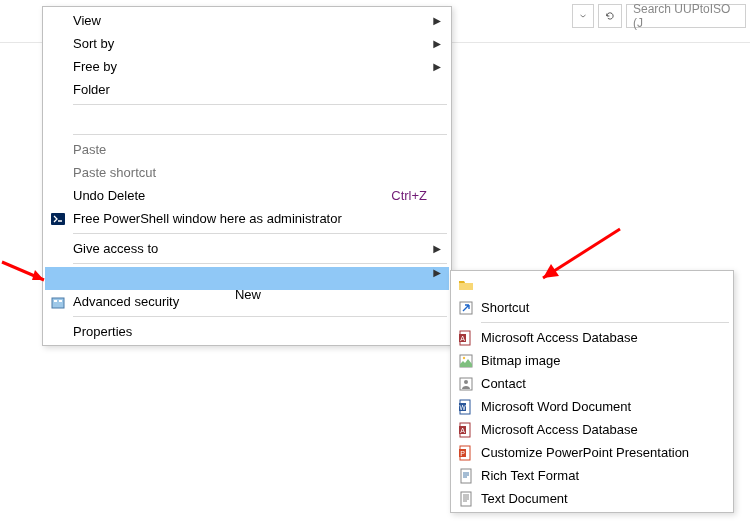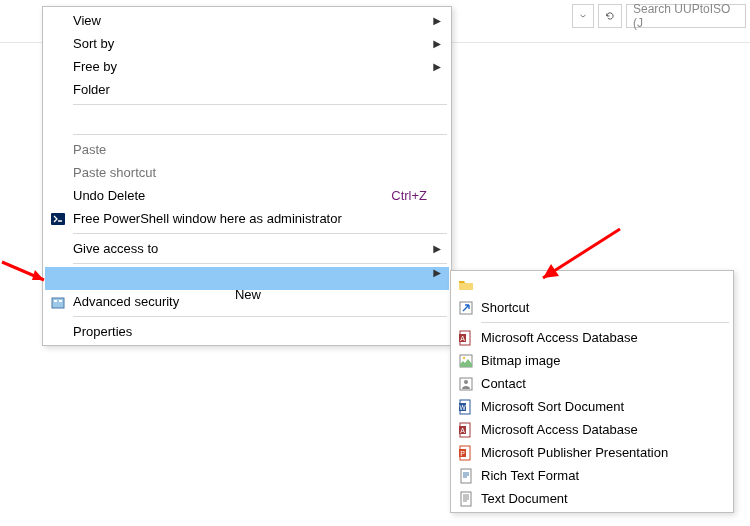--- a/index.html
+++ b/index.html
@@ -270,41 +270,41 @@
     <span class="label">Contact</span>
   </div>
   <div class="menu-item">
     <span class="icon-slot">
       <svg class="ic" viewBox="0 0 16 16">
           <rect x="2" y="1" width="10" height="14" fill="#fff" stroke="#2b579a"></rect>
           <rect x="1" y="4" width="7" height="8" fill="#2b579a"></rect>
           <text x="4.5" y="10.5" font-size="6.5" fill="#fff" text-anchor="middle" font-family="Arial">W</text>
         </svg>
     </span>
-    <span class="label">Microsoft Sort Document</span>
+    <span class="label">Microsoft Word Document</span>
   </div>
   <div class="menu-item">
     <span class="icon-slot">
       <svg class="ic" viewBox="0 0 16 16">
           <rect x="2" y="1" width="10" height="14" fill="#fff" stroke="#a4373a"></rect>
           <rect x="1" y="4" width="7" height="8" fill="#a4373a"></rect>
           <text x="4.5" y="10.5" font-size="7" fill="#fff" text-anchor="middle" font-family="Arial">A</text>
         </svg>
     </span>
     <span class="label">Microsoft Access Database</span>
   </div>
   <div class="menu-item">
     <span class="icon-slot">
       <svg class="ic" viewBox="0 0 16 16">
           <rect x="2" y="1" width="10" height="14" fill="#fff" stroke="#d24726"></rect>
           <rect x="1" y="4" width="7" height="8" fill="#d24726"></rect>
           <text x="4.5" y="10.5" font-size="7" fill="#fff" text-anchor="middle" font-family="Arial">P</text>
         </svg>
     </span>
-    <span class="label">Microsoft Publisher Presentation</span>
+    <span class="label">Customize PowerPoint Presentation</span>
   </div>
   <div class="menu-item">
     <span class="icon-slot">
       <svg class="ic" viewBox="0 0 16 16">
           <rect x="3" y="1" width="10" height="14" fill="#fff" stroke="#888"></rect>
           <path d="M5 5h6M5 7h6M5 9h4" stroke="#4a7aa8" stroke-width="1"></path>
         </svg>
     </span>
     <span class="label">Rich Text Format</span>
   </div>

